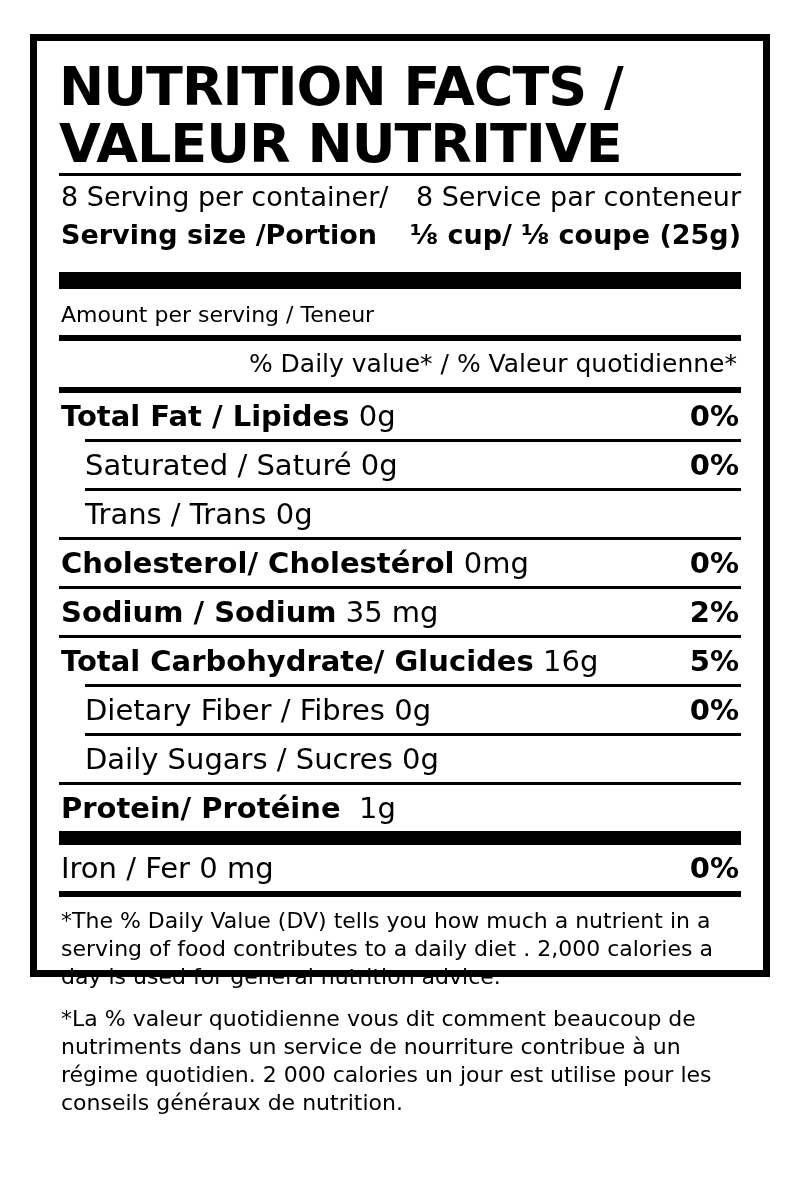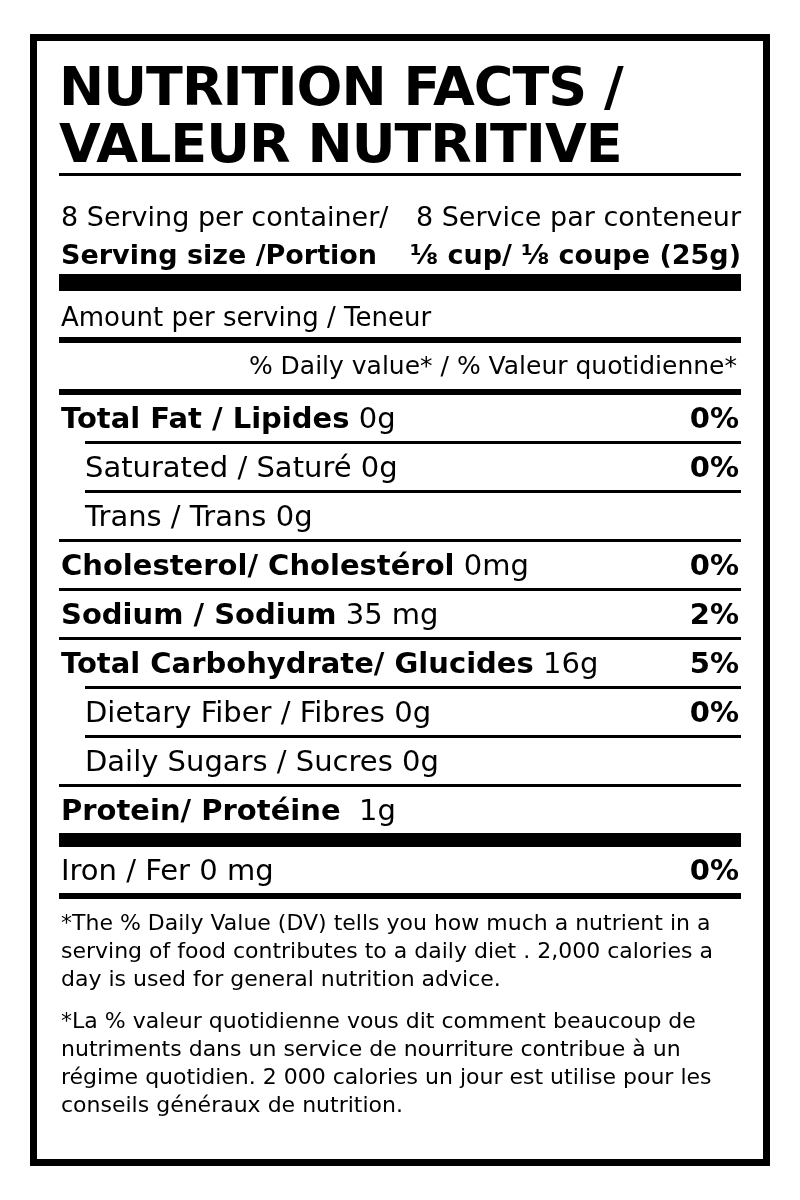--- a/index.html
+++ b/index.html
@@ -13,21 +13,21 @@
     font-family: "DejaVu Sans", sans-serif;
     color: #000000;
     -webkit-font-smoothing: antialiased;
   }
 
   .panel {
     position: absolute;
     left: 30px;
     top: 34px;
     width: 740px;
-    height: 1132px;
+    height: 943px;
     border: 7px solid #000000;
     box-sizing: border-box;
     background: #ffffff;
     padding: 0 22px;
   }
 
   .inner {
     width: 100%;
     height: 100%;
     box-sizing: border-box;
@@ -62,25 +62,25 @@
     display: flex;
     align-items: baseline;
     font-size: 27px;
     line-height: 34px;
     padding: 4px 0 0 2px;
   }
   .serving-row .left  { width: 330px; }
   .serving-row .right { flex: 1; text-align: right; }
   .serving-row.bold .left,
   .serving-row.bold .right { font-weight: bold; }
-  .serving-block { padding-bottom: 2px; margin-top: 20px; }
+  .serving-block { padding-bottom: 20px; }
 
   
   .amount {
-    font-size: 26px;
+    font-size: 22px;
     line-height: 40px;
     padding: 6px 0 0 2px;
   }
   .calories {
     font-size: 36px;
     line-height: 46px;
     font-weight: bold;
     padding: 0 0 8px 2px;
     white-space: nowrap;
   }

